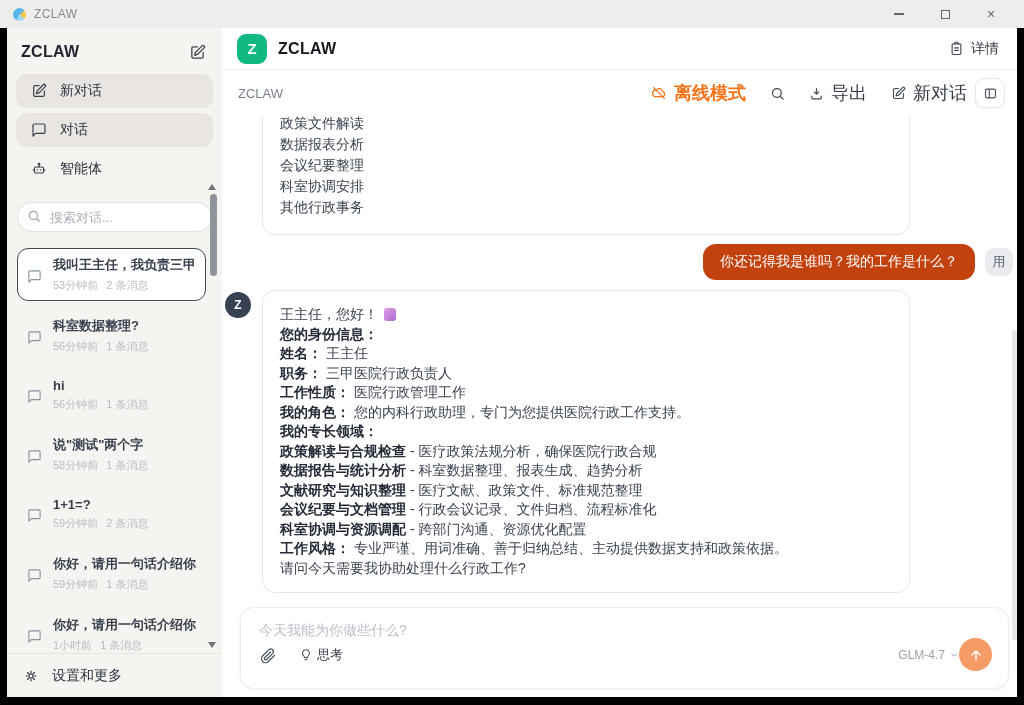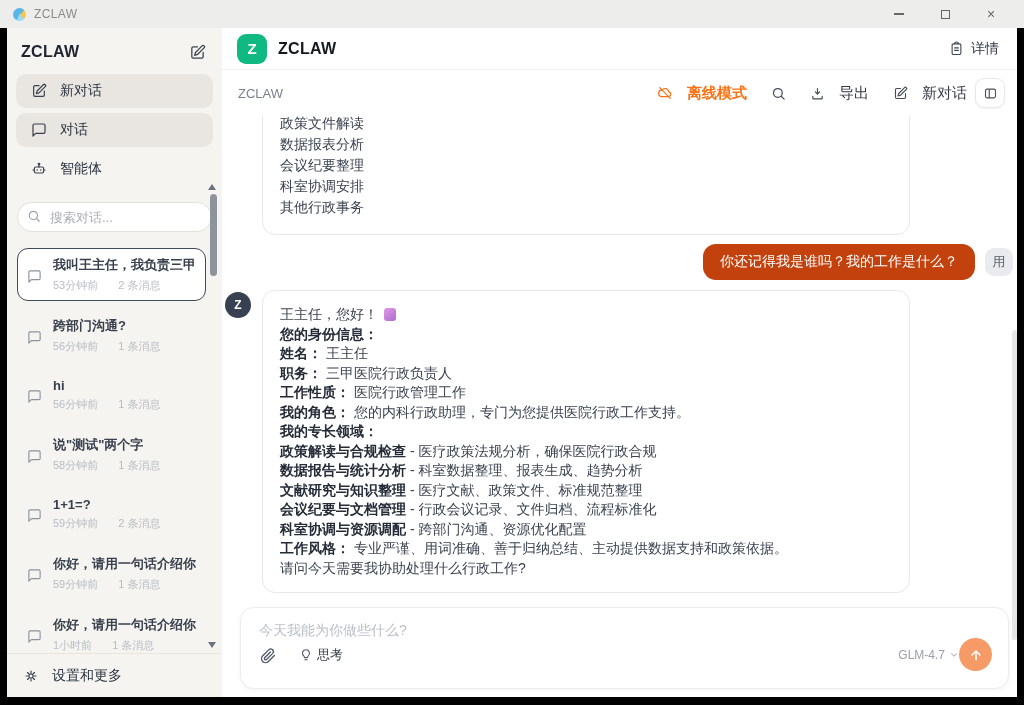--- a/index.html
+++ b/index.html
@@ -38,21 +38,21 @@
   .sb-search input { width:195px; height:30px; border:1px solid #e4e1da; border-radius:15px; background:#fff;
                      padding:0 10px 0 32px; font-size:13px; color:#4d7c0f; outline:none;
                      font-family:"Liberation Sans","DejaVu Sans",sans-serif; }
   .sb-search input::placeholder { color:#a9aeb6; }
   .sb-list { flex:1 1 auto; overflow:hidden; padding:10px 16px 0 10px; }
   .conv-item { display:flex; gap:11px; padding:7px 9px; margin-bottom:8px; border:1.5px solid transparent; border-radius:11px; }
   .conv-item.selected { background:#fff; border-color:#404a59; }
   .conv-item .icon { color:#8a92a0; margin-top:3px; }
   .conv-text { min-width:0; }
   .conv-title { font-size:13px; font-weight:700; color:#38404d; white-space:nowrap; overflow:hidden; max-width:148px; }
-  .conv-meta { font-size:11px; color:#b8bcc3; margin-top:4px; display:flex; gap:20px; }
+  .conv-meta { font-size:11px; color:#b8bcc3; margin-top:4px; display:flex; gap:8px; }
   .sb-settings { border-top:1px solid #e8e5df; height:44px; display:flex; align-items:center; gap:13px;
                  padding:0 16px; font-size:14px; color:#2b3340; flex:0 0 auto; }
   
   .sb-scroll-up { position:absolute; right:6px; top:156px; width:0; height:0;
                   border-left:4px solid transparent; border-right:4px solid transparent; border-bottom:6px solid #6d737c; }
   .sb-scroll-thumb { position:absolute; right:5px; top:166px; width:7px; height:82px; background:#8e949c; border-radius:4px; }
   .sb-scroll-down { position:absolute; right:6px; top:614px; width:0; height:0;
                     border-left:4px solid transparent; border-right:4px solid transparent; border-top:6px solid #6d737c; }
 
   
@@ -60,21 +60,21 @@
   .m-header { height:42px; flex:0 0 42px; display:flex; align-items:center; padding:0 18px 0 15px; border-bottom:1px solid #eef0f3; }
   .m-logo { width:30px; height:30px; border-radius:9px; background:#10b981; color:#fff; font-weight:700; font-size:15px;
             display:flex; align-items:center; justify-content:center; }
   .m-title { margin-left:11px; font-size:16px; font-weight:700; color:#14181f; letter-spacing:.3px; }
   .m-details { margin-left:auto; display:flex; align-items:center; gap:7px; font-size:14px; color:#333a45; }
   .m-details .icon { color:#404854; }
 
   .m-toolbar { height:46px; flex:0 0 46px; display:flex; align-items:center; padding:0 12px 0 16px; }
   .m-breadcrumb { font-size:13px; color:#7a828c; }
   .m-tools { margin-left:auto; display:flex; align-items:center; gap:24px; }
-  .tool { display:flex; align-items:center; gap:14px; font-size:15px; color:#333a45; }
+  .tool { display:flex; align-items:center; gap:7px; font-size:18px; color:#333a45; }
   .tool .icon { color:#40485 4; }
   .tool-offline { color:#f97316; font-weight:700; }
   .tool-offline .icon { color:#f97316; }
   .tool-panel { width:30px; height:30px; border:1px solid #e6e8ec; border-radius:9px; background:#fff;
                 display:flex; align-items:center; justify-content:center; color:#4a515c; margin-left:-16px;
                 box-shadow:0 1px 2px rgba(0,0,0,.05); position:relative; z-index:2; }
 
   
   .m-chat { flex:1 1 auto; position:relative; overflow:hidden; }
   .msg-card { width:648px; margin-left:40px; border:1px solid #e6e8eb; border-radius:13px;
@@ -204,21 +204,21 @@
             </span>
           </div>
 
           <div class="conv-item">
             <span class="icon">
               <svg width="15" height="15" viewBox="0 0 24 24" fill="none" stroke="currentColor" stroke-width="1.8" stroke-linecap="round" stroke-linejoin="round">
                 <path d="M21 15a2 2 0 0 1-2 2H7l-4 4V5a2 2 0 0 1 2-2h14a2 2 0 0 1 2 2z"></path>
               </svg>
             </span>
             <span class="conv-text">
-              <span class="conv-title" style="display:block">跨部门沟通?</span>
+              <span class="conv-title" style="display:block">科室数据整理?</span>
               <span class="conv-meta">
                 <span>56分钟前</span>
                 <span>1 条消息</span>
               </span>
             </span>
           </div>
 
           <div class="conv-item">
             <span class="icon">
               <svg width="15" height="15" viewBox="0 0 24 24" fill="none" stroke="currentColor" stroke-width="1.8" stroke-linecap="round" stroke-linejoin="round">

